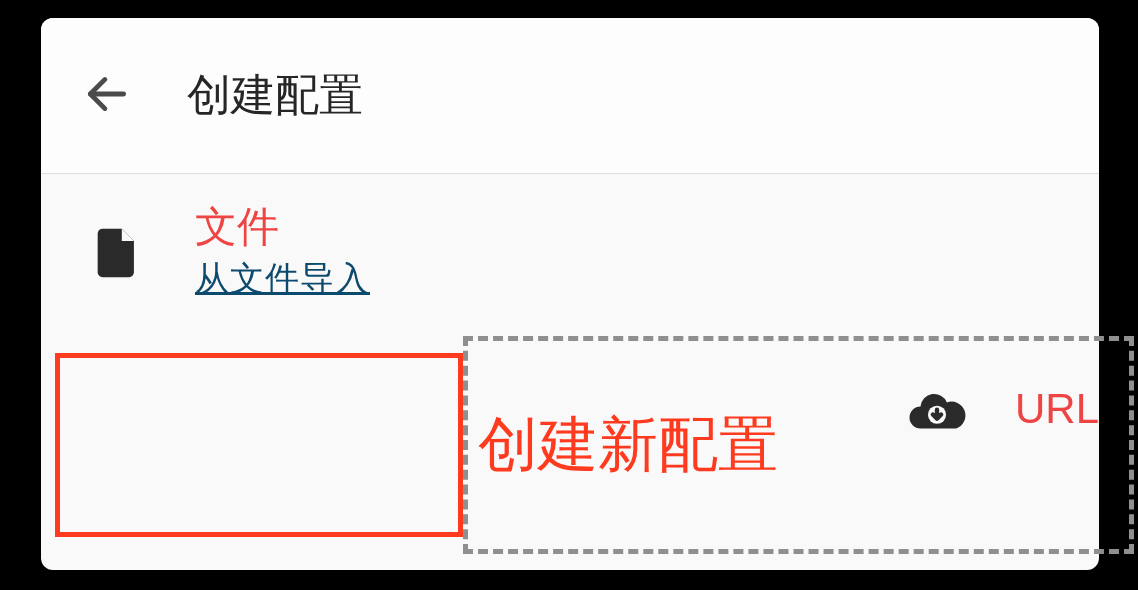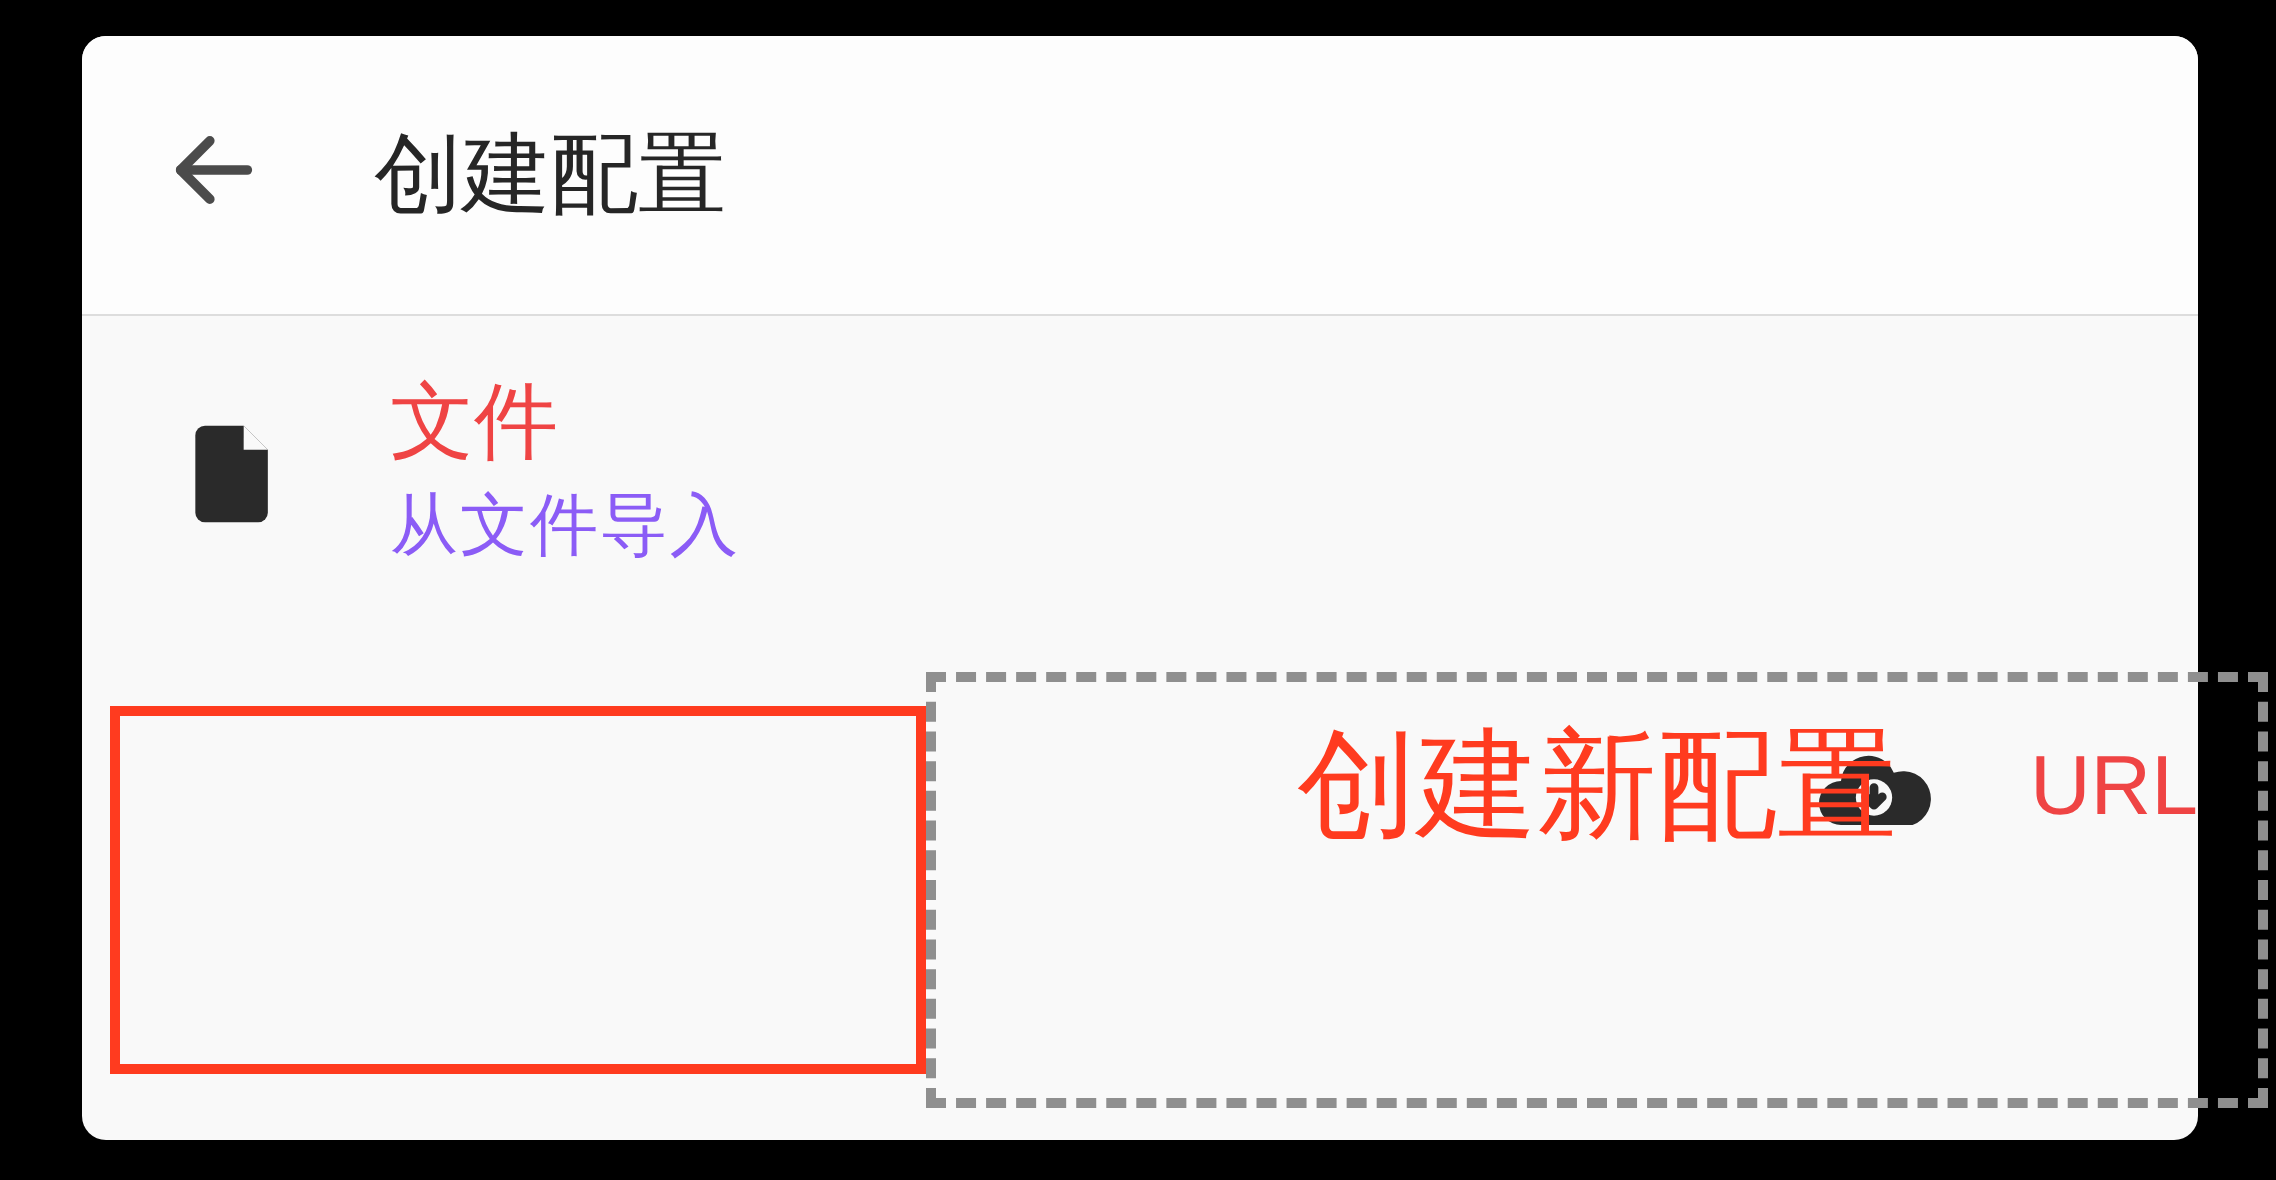--- a/index.html
+++ b/index.html
@@ -15,21 +15,21 @@
       position: absolute;
       left: 41px;
       top: 18px;
       width: 1058px;
       height: 552px;
       background: #f9f9f9;
       border-radius: 12px;
       overflow: visible;
     }
     .header {
-      height: 140px;
+      height: 156px;
       display: flex;
       align-items: center;
       padding-left: 36px;
       border-bottom: 1px solid #ddd;
       background: #fdfdfd;
       border-top-left-radius: 12px;
       border-top-right-radius: 12px;
     }
     .back-button {
       width: 60px;
@@ -71,23 +71,24 @@
     }
     .item-title {
       font-size: 42px;
       color: #ef4444;
       font-weight: 500;
       line-height: 1.1;
       margin-bottom: 6px;
     }
     .item-subtitle {
       font-size: 34px;
-      color: #8b5cf6;
+      color: #0c4a6e;
       font-weight: 500;
       letter-spacing: 1px;
+      text-decoration: underline;
     }
     .highlight-box {
       position: absolute;
       border: 5px solid #ff3b1f;
       pointer-events: none;
     }
     .box-url {
       left: 55px;
       top: 353px;
       width: 408px;
@@ -96,21 +97,21 @@
     .annotation-box {
       position: absolute;
       left: 463px;
       top: 336px;
       width: 671px;
       height: 218px;
       border: 5px dashed #8f8f8f;
       pointer-events: none;
       padding: 10px 10px;
       display: flex;
-      flex-direction: row;
+      flex-direction: column;
       justify-content: center;
     }
     .annotation-line {
       font-size: 60px;
       font-weight: 500;
       color: #ff3b1f;
       line-height: 1.4;
       white-space: nowrap;
     }
   </style>

